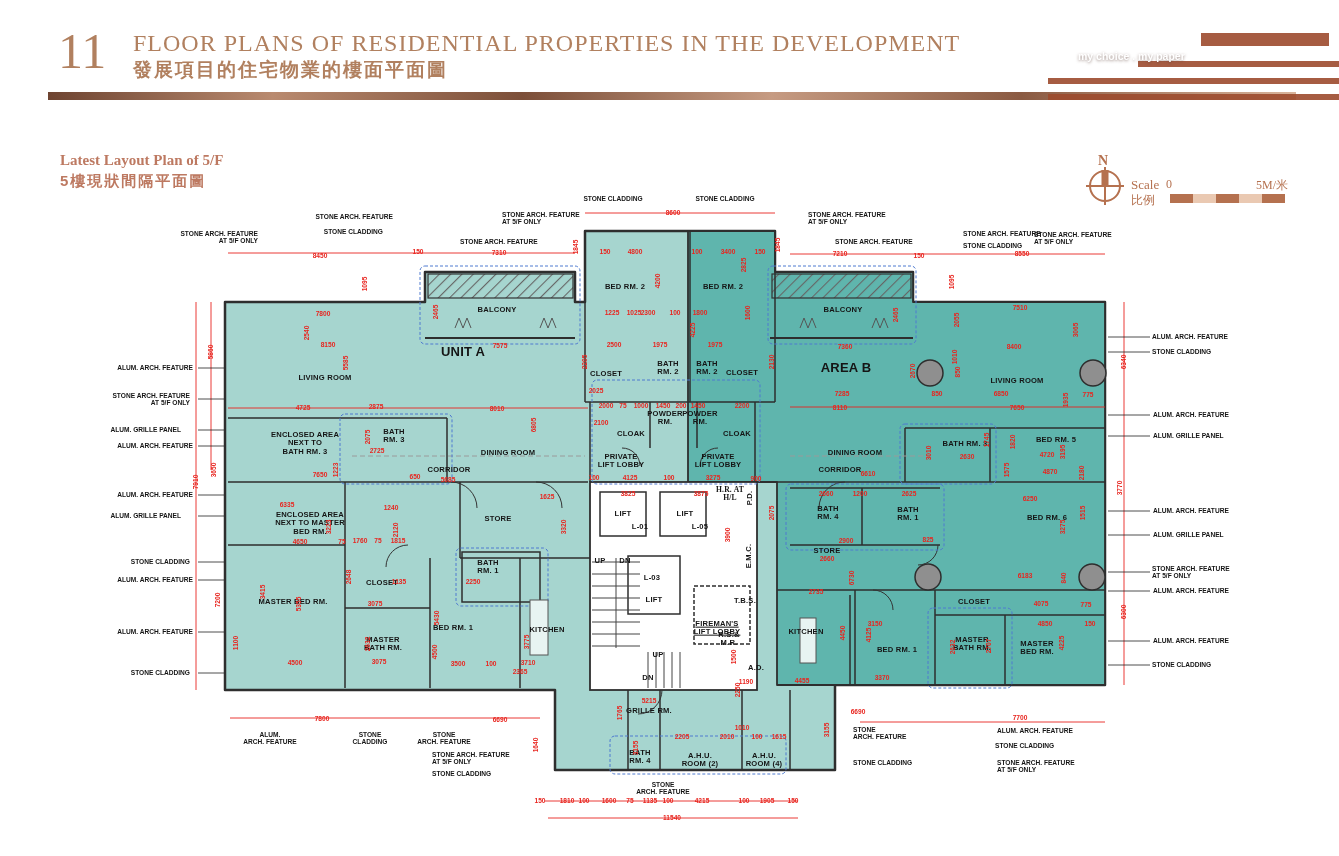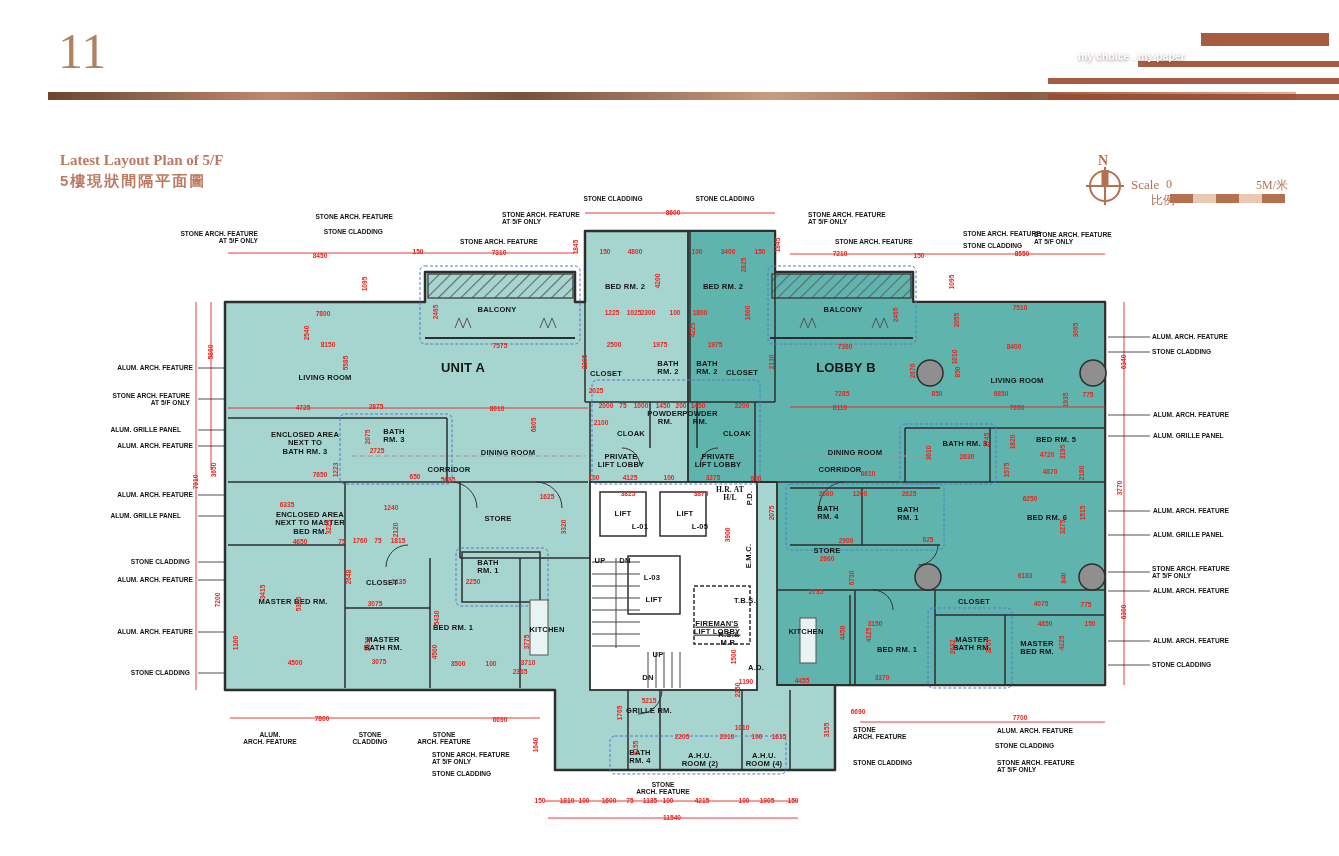--- a/index.html
+++ b/index.html
@@ -22,21 +22,21 @@
   .wm .big{position:absolute;left:18px;top:26px;color:#fff;font-size:62px;font-weight:800;
         letter-spacing:-3px;text-shadow:0 2px 6px rgba(110,80,70,.5);}
   
   .sub-en{position:absolute;left:60px;top:152px;font-family:"Liberation Serif",serif;
         font-weight:bold;font-size:15px;color:#bd7961;}
   .sub-zh{position:absolute;left:60px;top:172px;font-size:15px;font-weight:bold;color:#bd7961;letter-spacing:2px;}
   
   .north-n{position:absolute;left:1098px;top:153px;color:#b5714f;font-family:"Liberation Serif",serif;
         font-weight:bold;font-size:14px;}
   .scale-word{position:absolute;left:1131px;top:177px;color:#b5714f;font-family:"Liberation Serif",serif;font-size:13px;}
-  .scale-zh{position:absolute;left:1131px;top:192px;color:#b5714f;font-size:12px;margin-left:20px;}
+  .scale-zh{position:absolute;left:1131px;top:192px;color:#b5714f;font-size:12px;}
   .scale-0{position:absolute;left:1166px;top:177px;color:#b5714f;font-family:"Liberation Serif",serif;font-size:12px;}
   .scale-5m{position:absolute;left:1256px;top:177px;color:#b5714f;font-family:"Liberation Serif",serif;font-size:12px;}
   .scale-bar{position:absolute;left:1170px;top:194px;width:115px;height:9px;display:flex;}
   .scale-bar div{flex:1;}
   
   .lbl{position:absolute;transform:translate(-50%,-50%);white-space:pre-line;line-height:1.1;
        text-align:center;pointer-events:none;}
   .lbl.al{transform:translate(0,-50%);text-align:left;}
   .lbl.ar{transform:translate(-100%,-50%);text-align:right;}
   .lbl.rot{transform:translate(-50%,-50%) rotate(-90deg);}
@@ -44,20 +44,22 @@
   .room{font-size:7.6px;color:#151515;font-weight:600;letter-spacing:.2px;}
   .ann{font-size:6.6px;color:#151515;font-weight:600;}
   svg{position:absolute;left:0;top:0;}
 </style>
 </head>
 <body>
 
 <div id="page">
 
   <div class="pgnum">11</div>
+  <div class="title-en">FLOOR PLANS OF RESIDENTIAL PROPERTIES IN THE DEVELOPMENT</div>
+  <div class="title-zh">發展項目的住宅物業的樓面平面圖</div>
   <div class="grad-bar"></div>
 
   <div class="wm">
     <div class="s" style="left:153px;top:13px;width:128px;height:13px;"></div>
     <div class="s" style="left:90px;top:41px;width:202px;height:6px;"></div>
     <div class="s" style="left:0;top:58px;width:292px;height:6px;"></div>
     <div class="s" style="left:0;top:74px;width:292px;height:6px;"></div>
     <div class="tag">my choice . my paper</div>
   </div>
 
@@ -171,22 +173,22 @@
                M1108,535 H1150 M1108,572 H1150 M1108,591 H1150 M1108,641 H1150 M1108,665 H1150"></path>
     </g>
 
     <g fill="#e8f4f2" stroke="#555" stroke-width="1">
       <rect x="530" y="600" width="18" height="55"></rect>
         <rect x="800" y="618" width="16" height="45"></rect>
     </g>
   </svg>
 
   <div id="room-layer">
-      <span class="lbl room" style="left: 463px; top: 368px; font-size: 13px;">UNIT A</span>
-      <span class="lbl room" style="left: 846px; top: 368px; font-size: 13px;">LOBBY B</span>
+      <span class="lbl room" style="left: 463px; top: 352px; font-size: 13px;">UNIT A</span>
+      <span class="lbl room" style="left: 846px; top: 368px; font-size: 13px;">AREA B</span>
       <span class="lbl room" style="left: 497px; top: 310px;">BALCONY</span>
       <span class="lbl room" style="left: 843px; top: 310px;">BALCONY</span>
       <span class="lbl room" style="left: 325px; top: 378px;">LIVING ROOM</span>
       <span class="lbl room" style="left: 1017px; top: 381px;">LIVING ROOM</span>
       <span class="lbl room" style="left: 625px; top: 287px;">BED RM. 2</span>
       <span class="lbl room" style="left: 723px; top: 287px;">BED RM. 2</span>
       <span class="lbl room" style="left: 606px; top: 374px;">CLOSET</span>
       <span class="lbl room" style="left: 742px; top: 373px;">CLOSET</span>
       <span class="lbl room" style="left: 668px; top: 368px;">BATH
 RM. 2</span>

